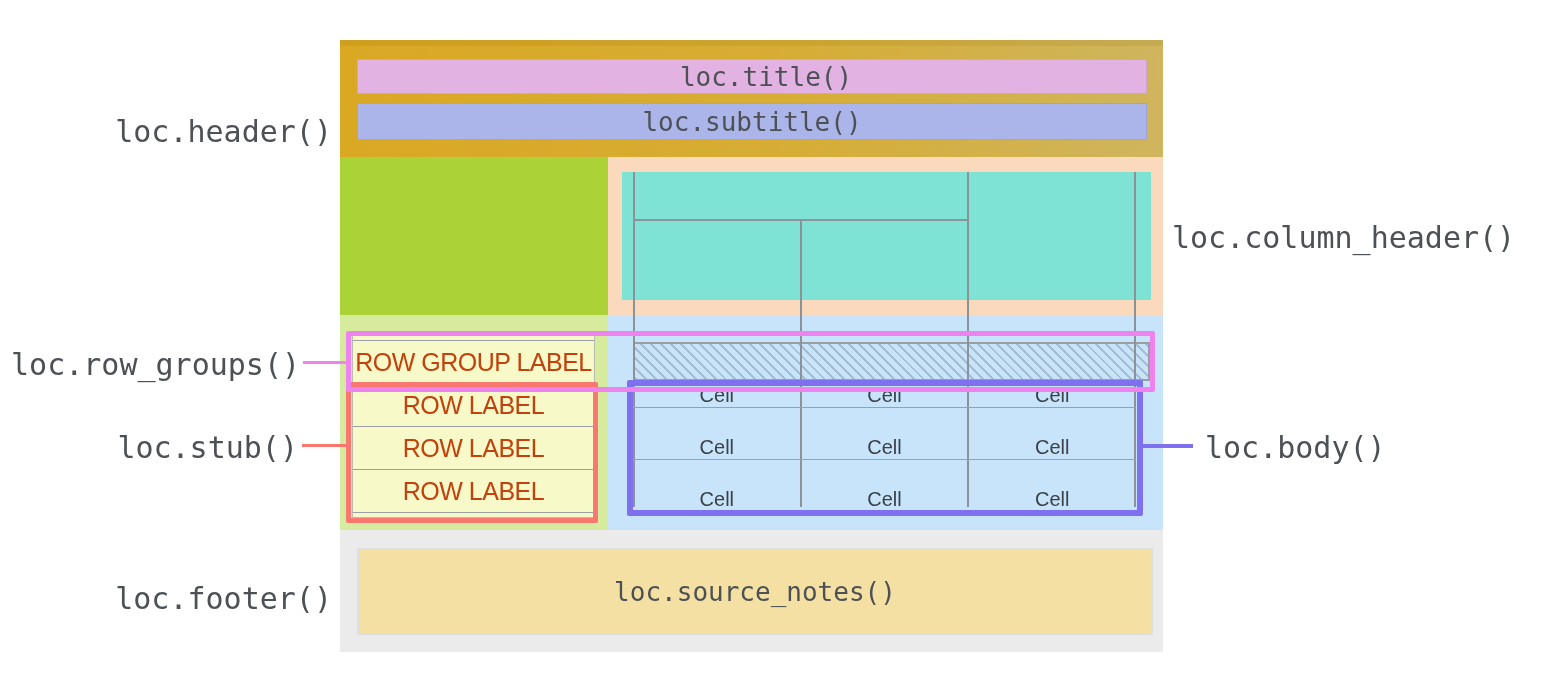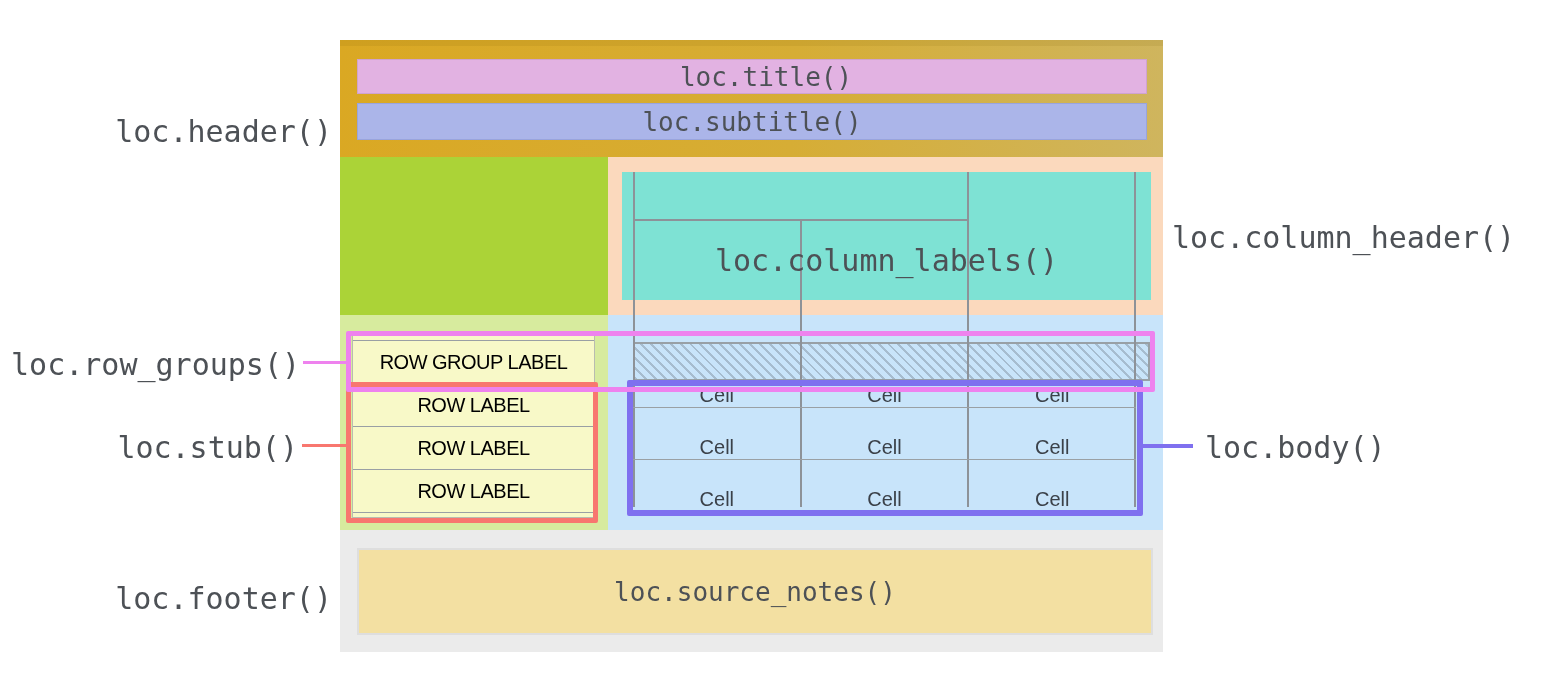--- a/index.html
+++ b/index.html
@@ -39,21 +39,21 @@
   #vline-4{left:1134px;top:172px;width:2px;height:335px;}
   #spanner-hline{left:633px;top:219px;width:336px;height:2px;}
 
   
   #hatch-strip{left:633px;top:342px;width:517px;height:39px;border:2px solid #98a0a6;
     background:repeating-linear-gradient(45deg,rgba(125,140,155,0.45) 0 2px,rgba(0,0,0,0) 2px 7px);}
   #stub-block{left:352px;top:335px;width:243px;height:183px;background:#f8f9c8;
     border:1px solid #b9bcb0;padding-top:4px;overflow:hidden;}
   .stub-row{box-sizing:border-box;height:43px;border-top:1.5px solid #9aa0a4;
     display:flex;align-items:center;justify-content:center;
-    font-family:"Liberation Sans",sans-serif;font-size:20px;letter-spacing:-0.5px;color:#000000;}
+    font-family:"Liberation Sans",sans-serif;font-size:25px;letter-spacing:-0.5px;color:#c2410c;}
   .stub-row:last-child{border-bottom:1.5px solid #9aa0a4;height:44px;}
   #cell-grid{left:633px;top:384px;width:503px;height:121px;display:flex;flex-direction:column;gap:28px;}
   .cg-row{flex:1;display:flex;border-bottom:1.5px solid #9aa0a4;box-sizing:border-box;}
   .cg-cell{flex:1;display:flex;align-items:center;justify-content:center;
     font-family:"Liberation Sans",sans-serif;font-size:20px;color:#3b4149;}
 
   
   #stub-outline{left:346px;top:382px;width:252px;height:141px;border:5px solid #f8776f;border-radius:2px;}
   #body-outline{left:627px;top:380px;width:516px;height:136px;border:6px solid #7f70ef;border-radius:2px;}
   #rowgroups-outline{left:346px;top:331px;width:809px;height:61px;border:5px solid #ee82ee;border-radius:2px;}
@@ -100,23 +100,20 @@
   <div class="abs" id="teal-box"></div>
 
   <div class="abs" id="hatch-strip"></div>
 
   <div class="abs gline" id="vline-1"></div>
   <div class="abs gline" id="vline-2"></div>
   <div class="abs gline" id="vline-3"></div>
   <div class="abs gline" id="vline-4"></div>
   <div class="abs gline" id="spanner-hline"></div>
 
-  <div class="abs flexc" id="collabels-text">
-    <span>loc.column_labels()</span>
-  </div>
 
   <div class="abs" id="stub-block">
     <div class="stub-row">ROW GROUP LABEL</div>
     <div class="stub-row">ROW LABEL</div>
     <div class="stub-row">ROW LABEL</div>
     <div class="stub-row">ROW LABEL</div>
   </div>
 
   <div class="abs" id="cell-grid">
     <div class="cg-row">

